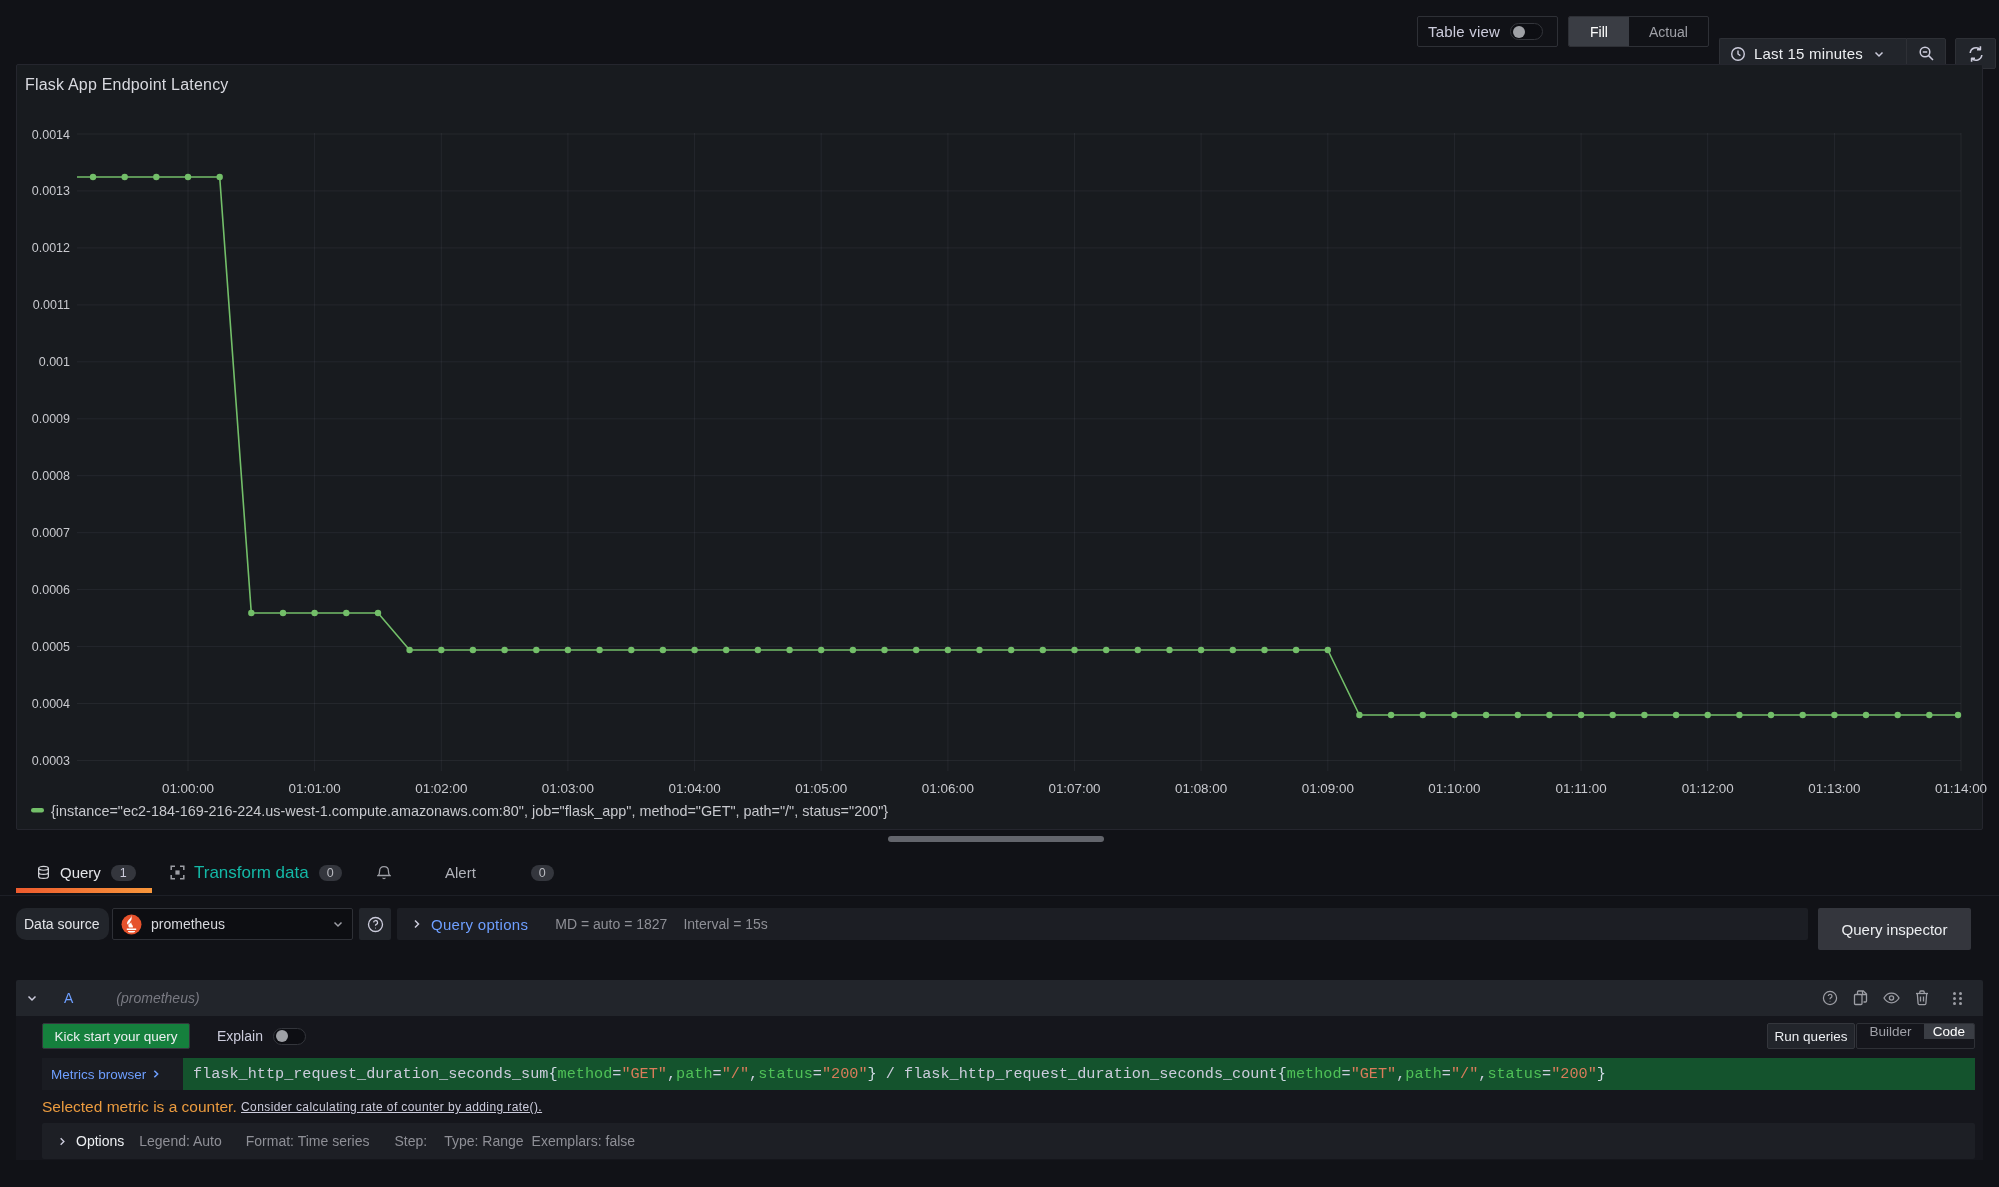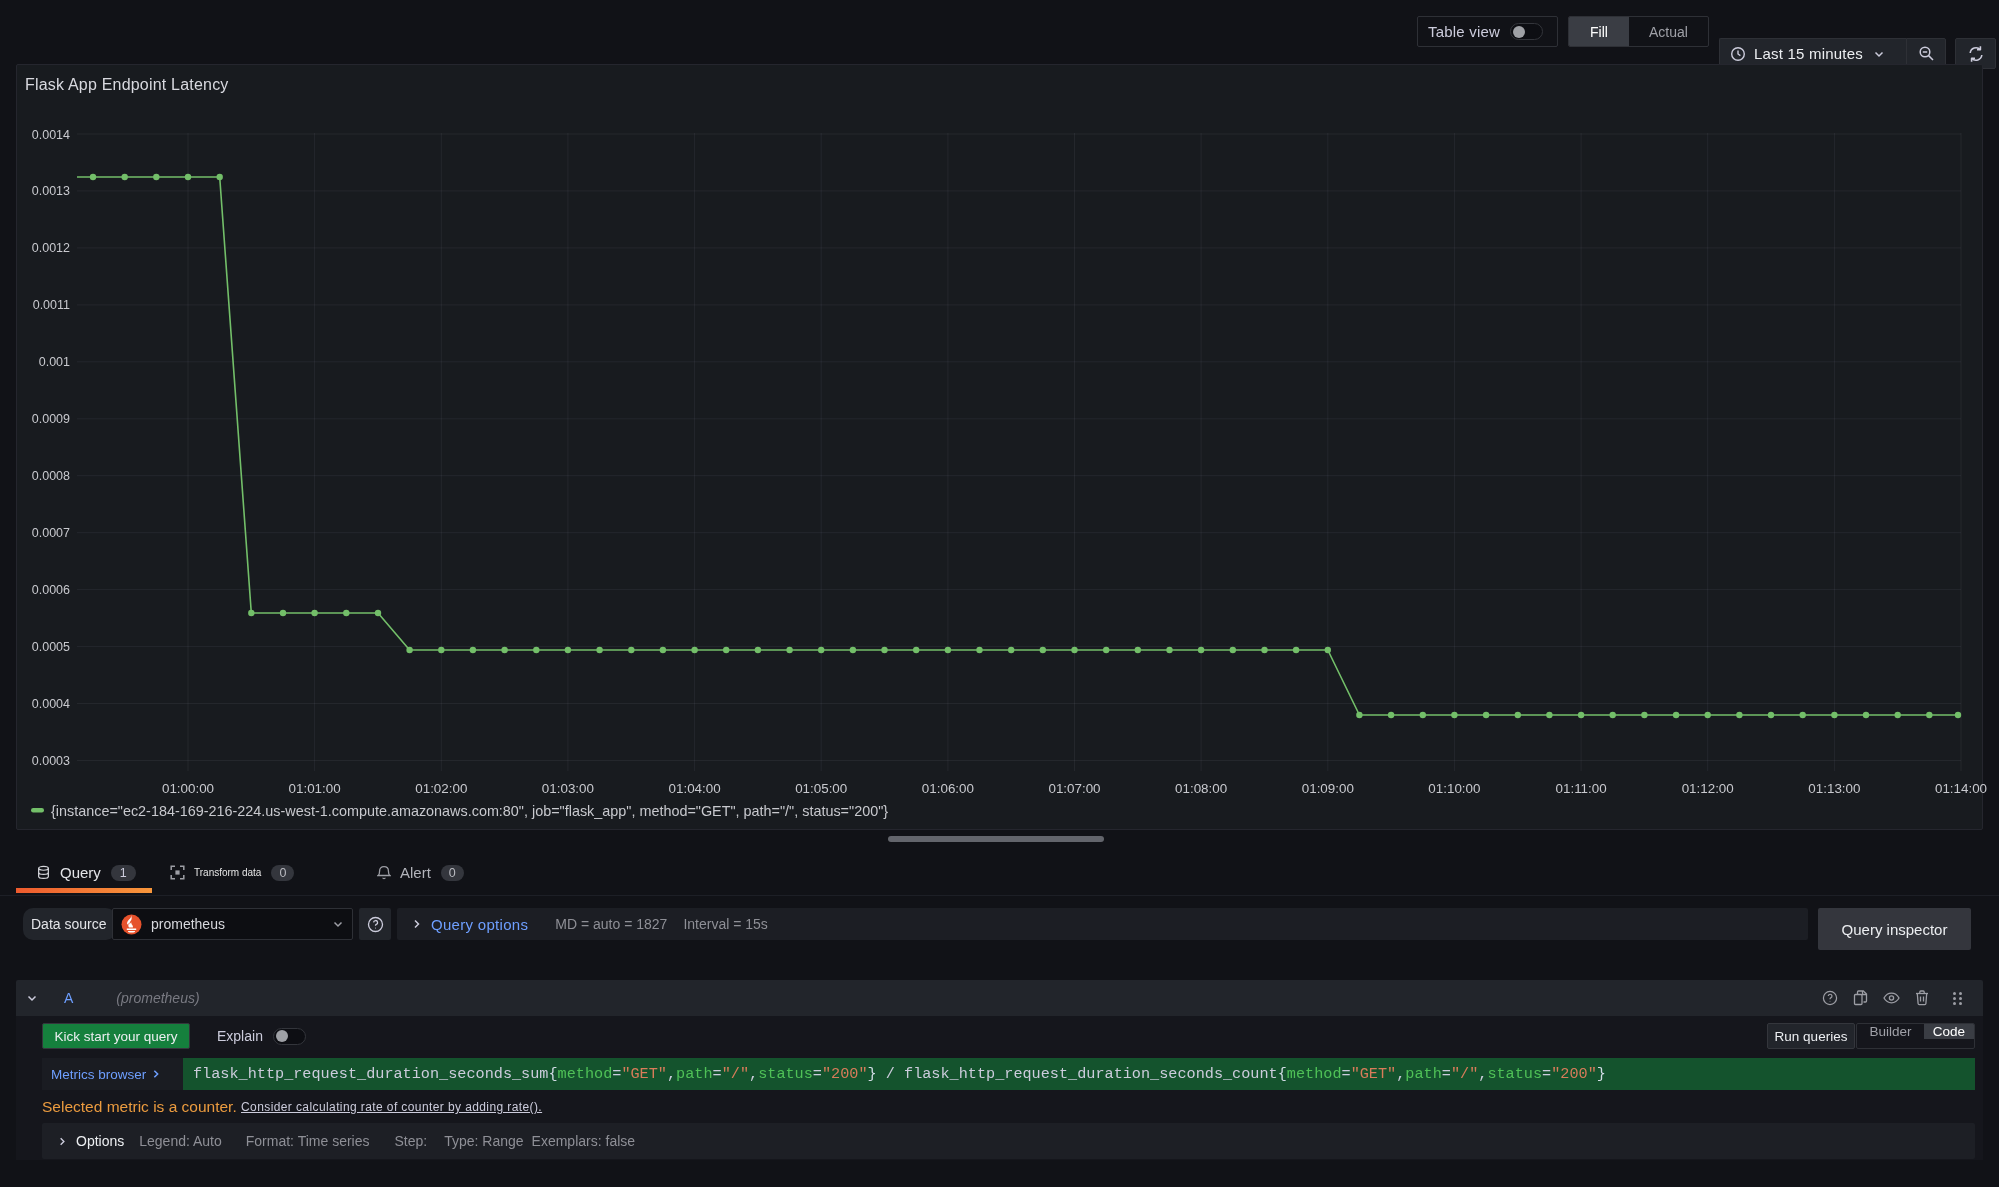--- a/index.html
+++ b/index.html
@@ -192,33 +192,33 @@
 <div class="abs" style="left:16px;top:888px;width:136px;height:4.5px;background:linear-gradient(90deg,#ee5b2e,#f8963b);"></div>
 
 <div class="abs" style="left:170px;top:852px;height:41px;display:flex;align-items:center;">
   <svg class="ic" width="15" height="15" viewBox="0 0 15 15" fill="none" stroke="#9d9ea5" stroke-width="1.5">
     <path d="M1.2 5V1.2H5"></path>
       <path d="M10 1.2h3.8V5"></path>
       <path d="M13.8 10v3.8H10"></path>
       <path d="M5 13.8H1.2V10"></path>
     <rect x="5.4" y="5.4" width="4.2" height="4.2" fill="#9d9ea5" stroke="none"></rect>
   </svg>
-  <span style="margin-left:9px;font-size:10px;color:#e5e5e5;">Transform data</span>
+  <span style="margin-left:9px;font-size:17px;color:#14b8a6;">Transform data</span>
   <span style="margin-left:10px;background:#34363d;border-radius:10px;padding:1px 8px;font-size:12.5px;color:#b9bac0;">0</span>
 </div>
-<div class="abs" style="left:377px;top:852px;height:41px;display:flex;align-items:center;">
+<div class="abs" style="left:377px;top:852px;height:41px;display:flex;align-items:center;gap:45px;">
   <svg class="ic" width="14" height="16" viewBox="0 0 14 16" fill="none" stroke="#9d9ea5" stroke-width="1.3">
     <path d="M7 1.6c-2.9 0-4.4 2-4.4 4.3 0 3.4-1.5 4.6-1.5 4.6h11.8s-1.5-1.2-1.5-4.6C11.4 3.6 9.9 1.6 7 1.6z"></path>
     <path d="M5.6 12.8a1.6 1.6 0 0 0 2.8 0" stroke-width="1.2"></path>
   </svg>
   <span style="margin-left:9px;font-size:15px;color:#b2b3ba;">Alert</span>
   <span style="margin-left:10px;background:#34363d;border-radius:10px;padding:1px 8px;font-size:12.5px;color:#b9bac0;">0</span>
 </div>
 
-<div class="abs" style="left:16px;top:908px;width:93px;height:32px;background:#22252b;border-radius:10px;display:flex;align-items:center;padding:0 8px;white-space:nowrap;margin-left:7px;">
+<div class="abs" style="left:16px;top:908px;width:93px;height:32px;background:#22252b;border-radius:10px;display:flex;align-items:center;padding:0 8px;white-space:nowrap;">
   <span style="font-size:14px;font-weight:500;color:#e3e4e8;">Data source</span>
 </div>
 <div class="abs" style="left:112px;top:908px;width:241px;height:32px;background:#0d0e12;border:1px solid #2e3036;border-radius:2px;display:flex;align-items:center;padding:0 8px;">
   <svg class="ic" width="21" height="21" viewBox="0 0 21 21">
     <circle cx="10.5" cy="10.5" r="10" fill="#e6522c"></circle>
     <path fill="#fff" d="M10.5 2.9c.5 1.8-.1 2.9-.9 4-.7 1-1.4 2.1-1 3.5.3-.9 1-1.6 1.7-2.1-.1 1.2.3 1.9 1 2.8.6.8.8 1.7.6 2.5H8c-.9-1.4-.9-2.9.1-4.3-.8.3-1.4.8-1.8 1.5-.5-1.6-.1-3 .9-4.2.9-1.1 2.1-2.1 2.7-3.4.3-.7.5-1.1.6-2.3z"></path>
     <path fill="#fff" d="M5.8 14.6h9.4v1.4H5.8zM7.1 16.9h6.8v1c-2.3.7-4.5.7-6.8 0z"></path>
   </svg>
   <span style="margin-left:9px;font-size:14px;color:#d7d8dd;">prometheus</span>
   <svg class="ic" width="12" height="12" viewBox="0 0 12 12" fill="none" stroke="#9d9ea5" stroke-width="1.5" style="margin-left:auto;">

